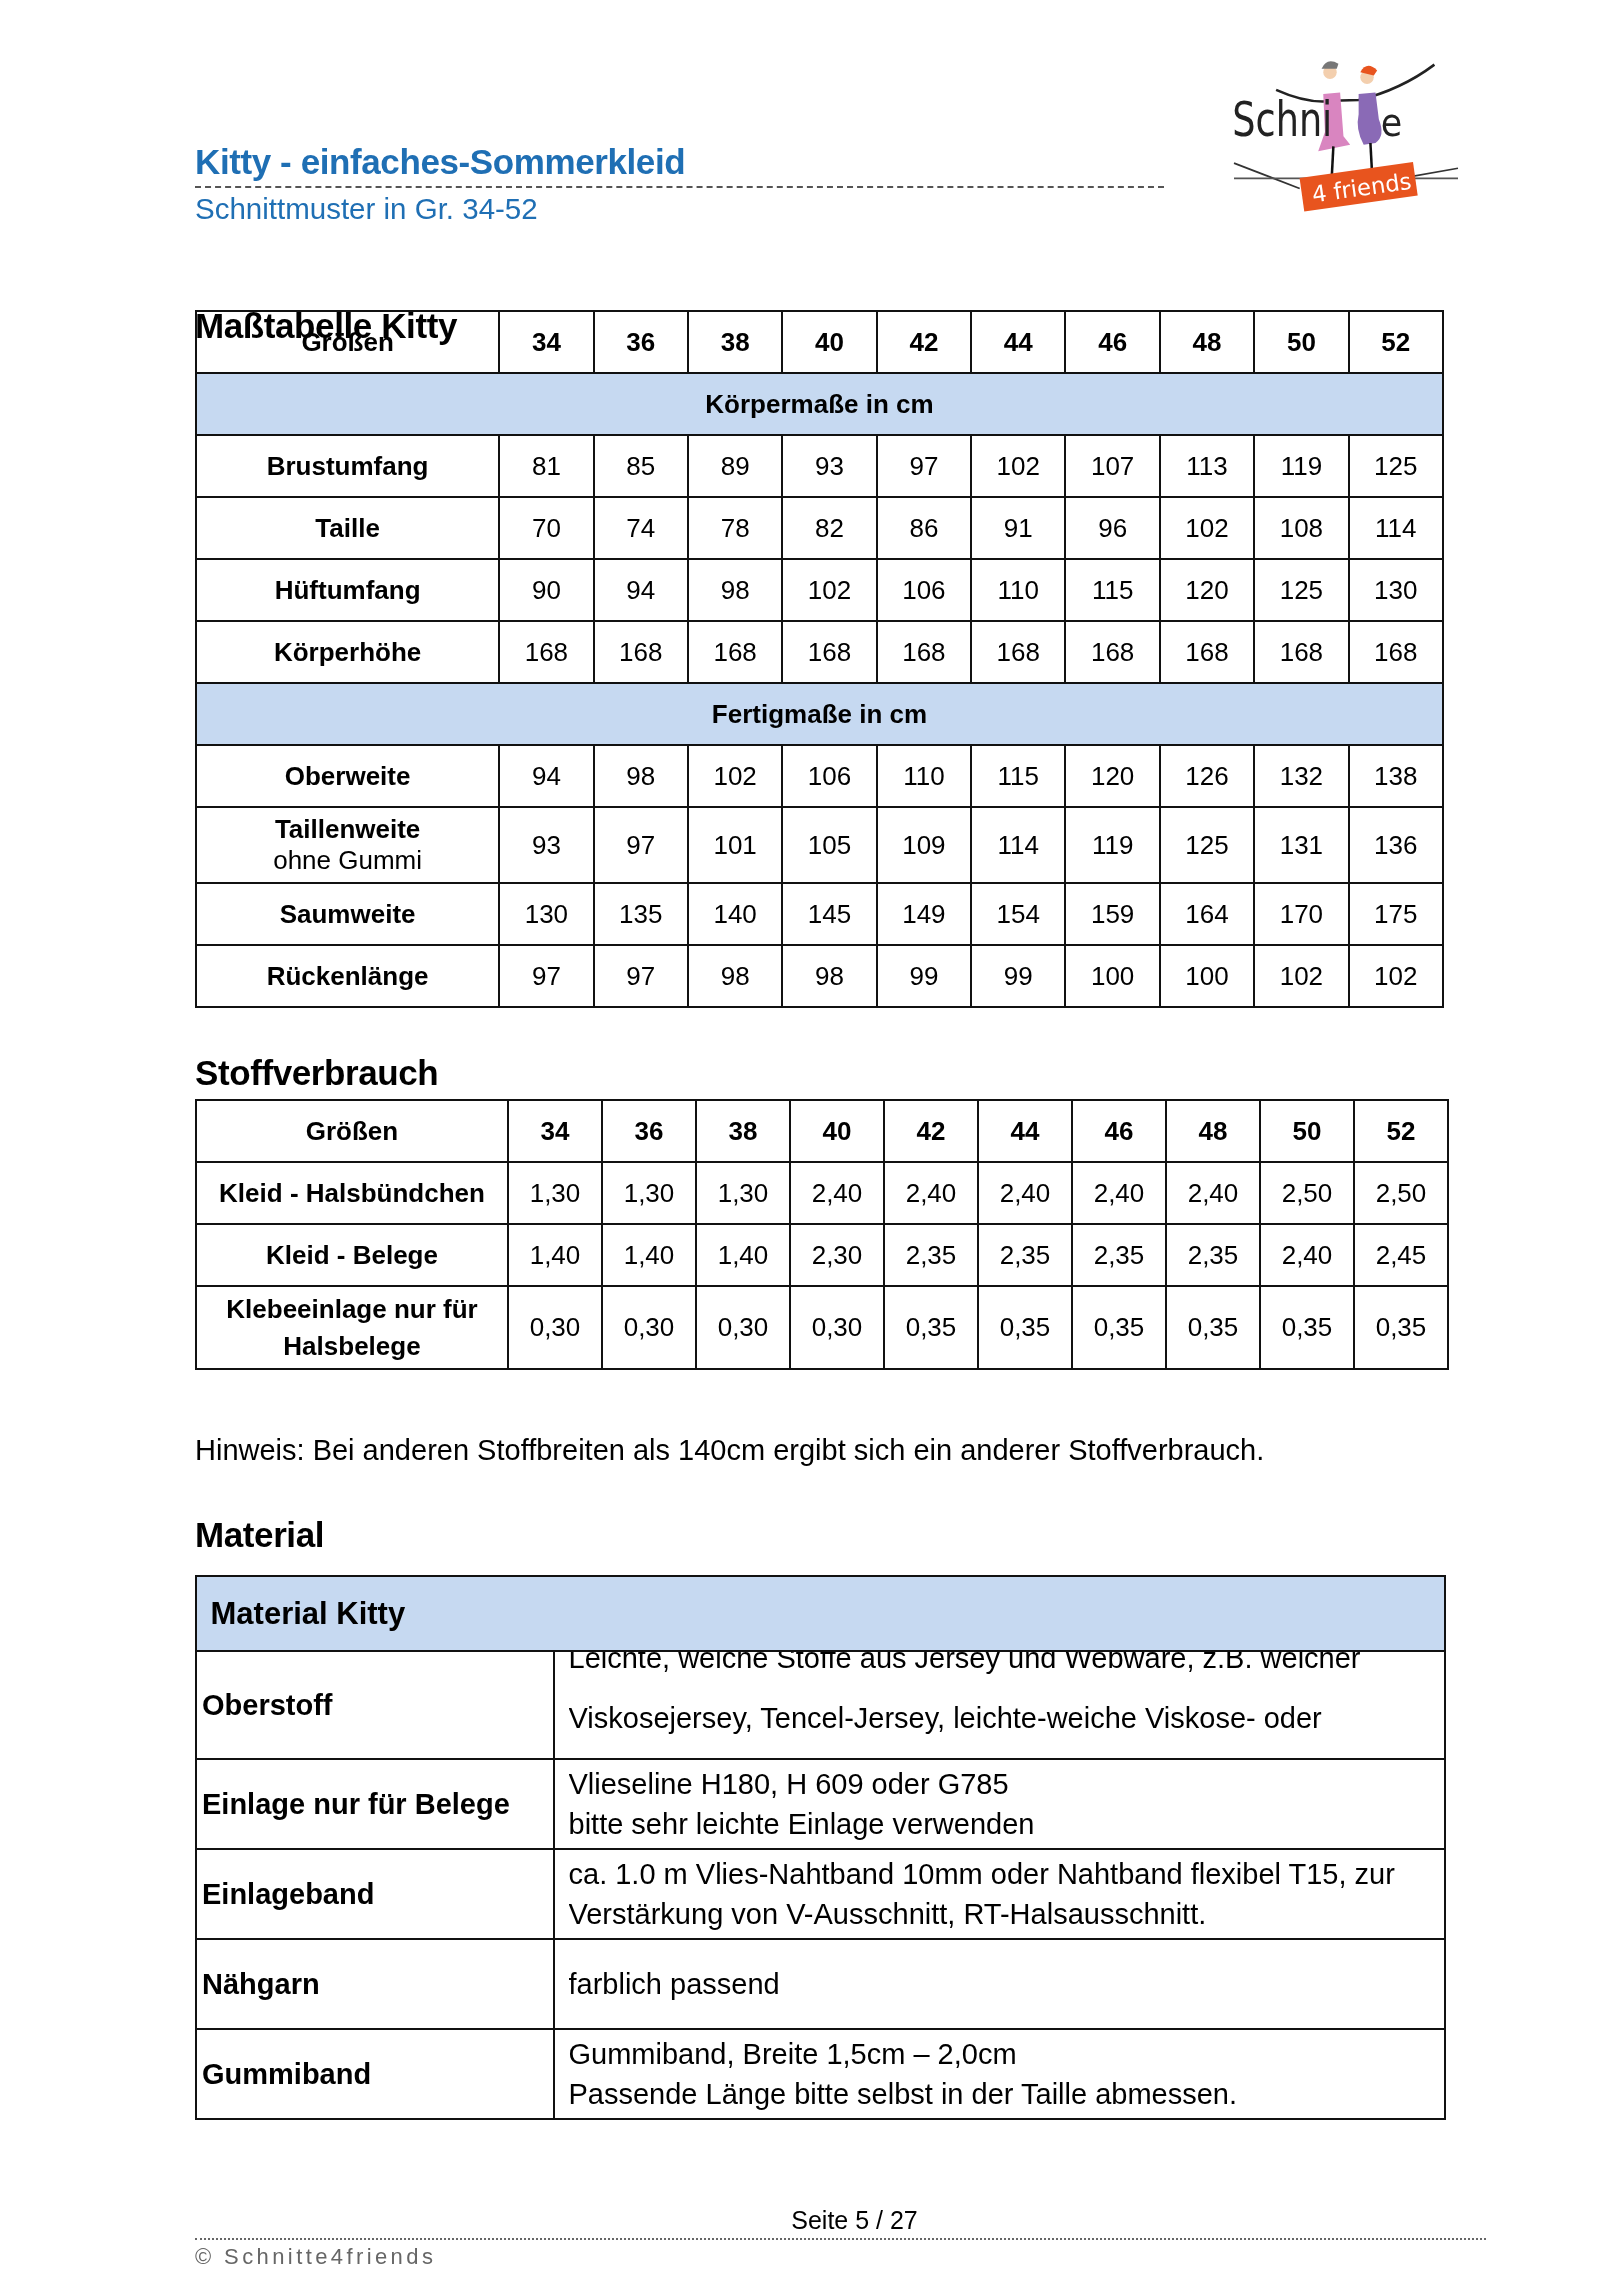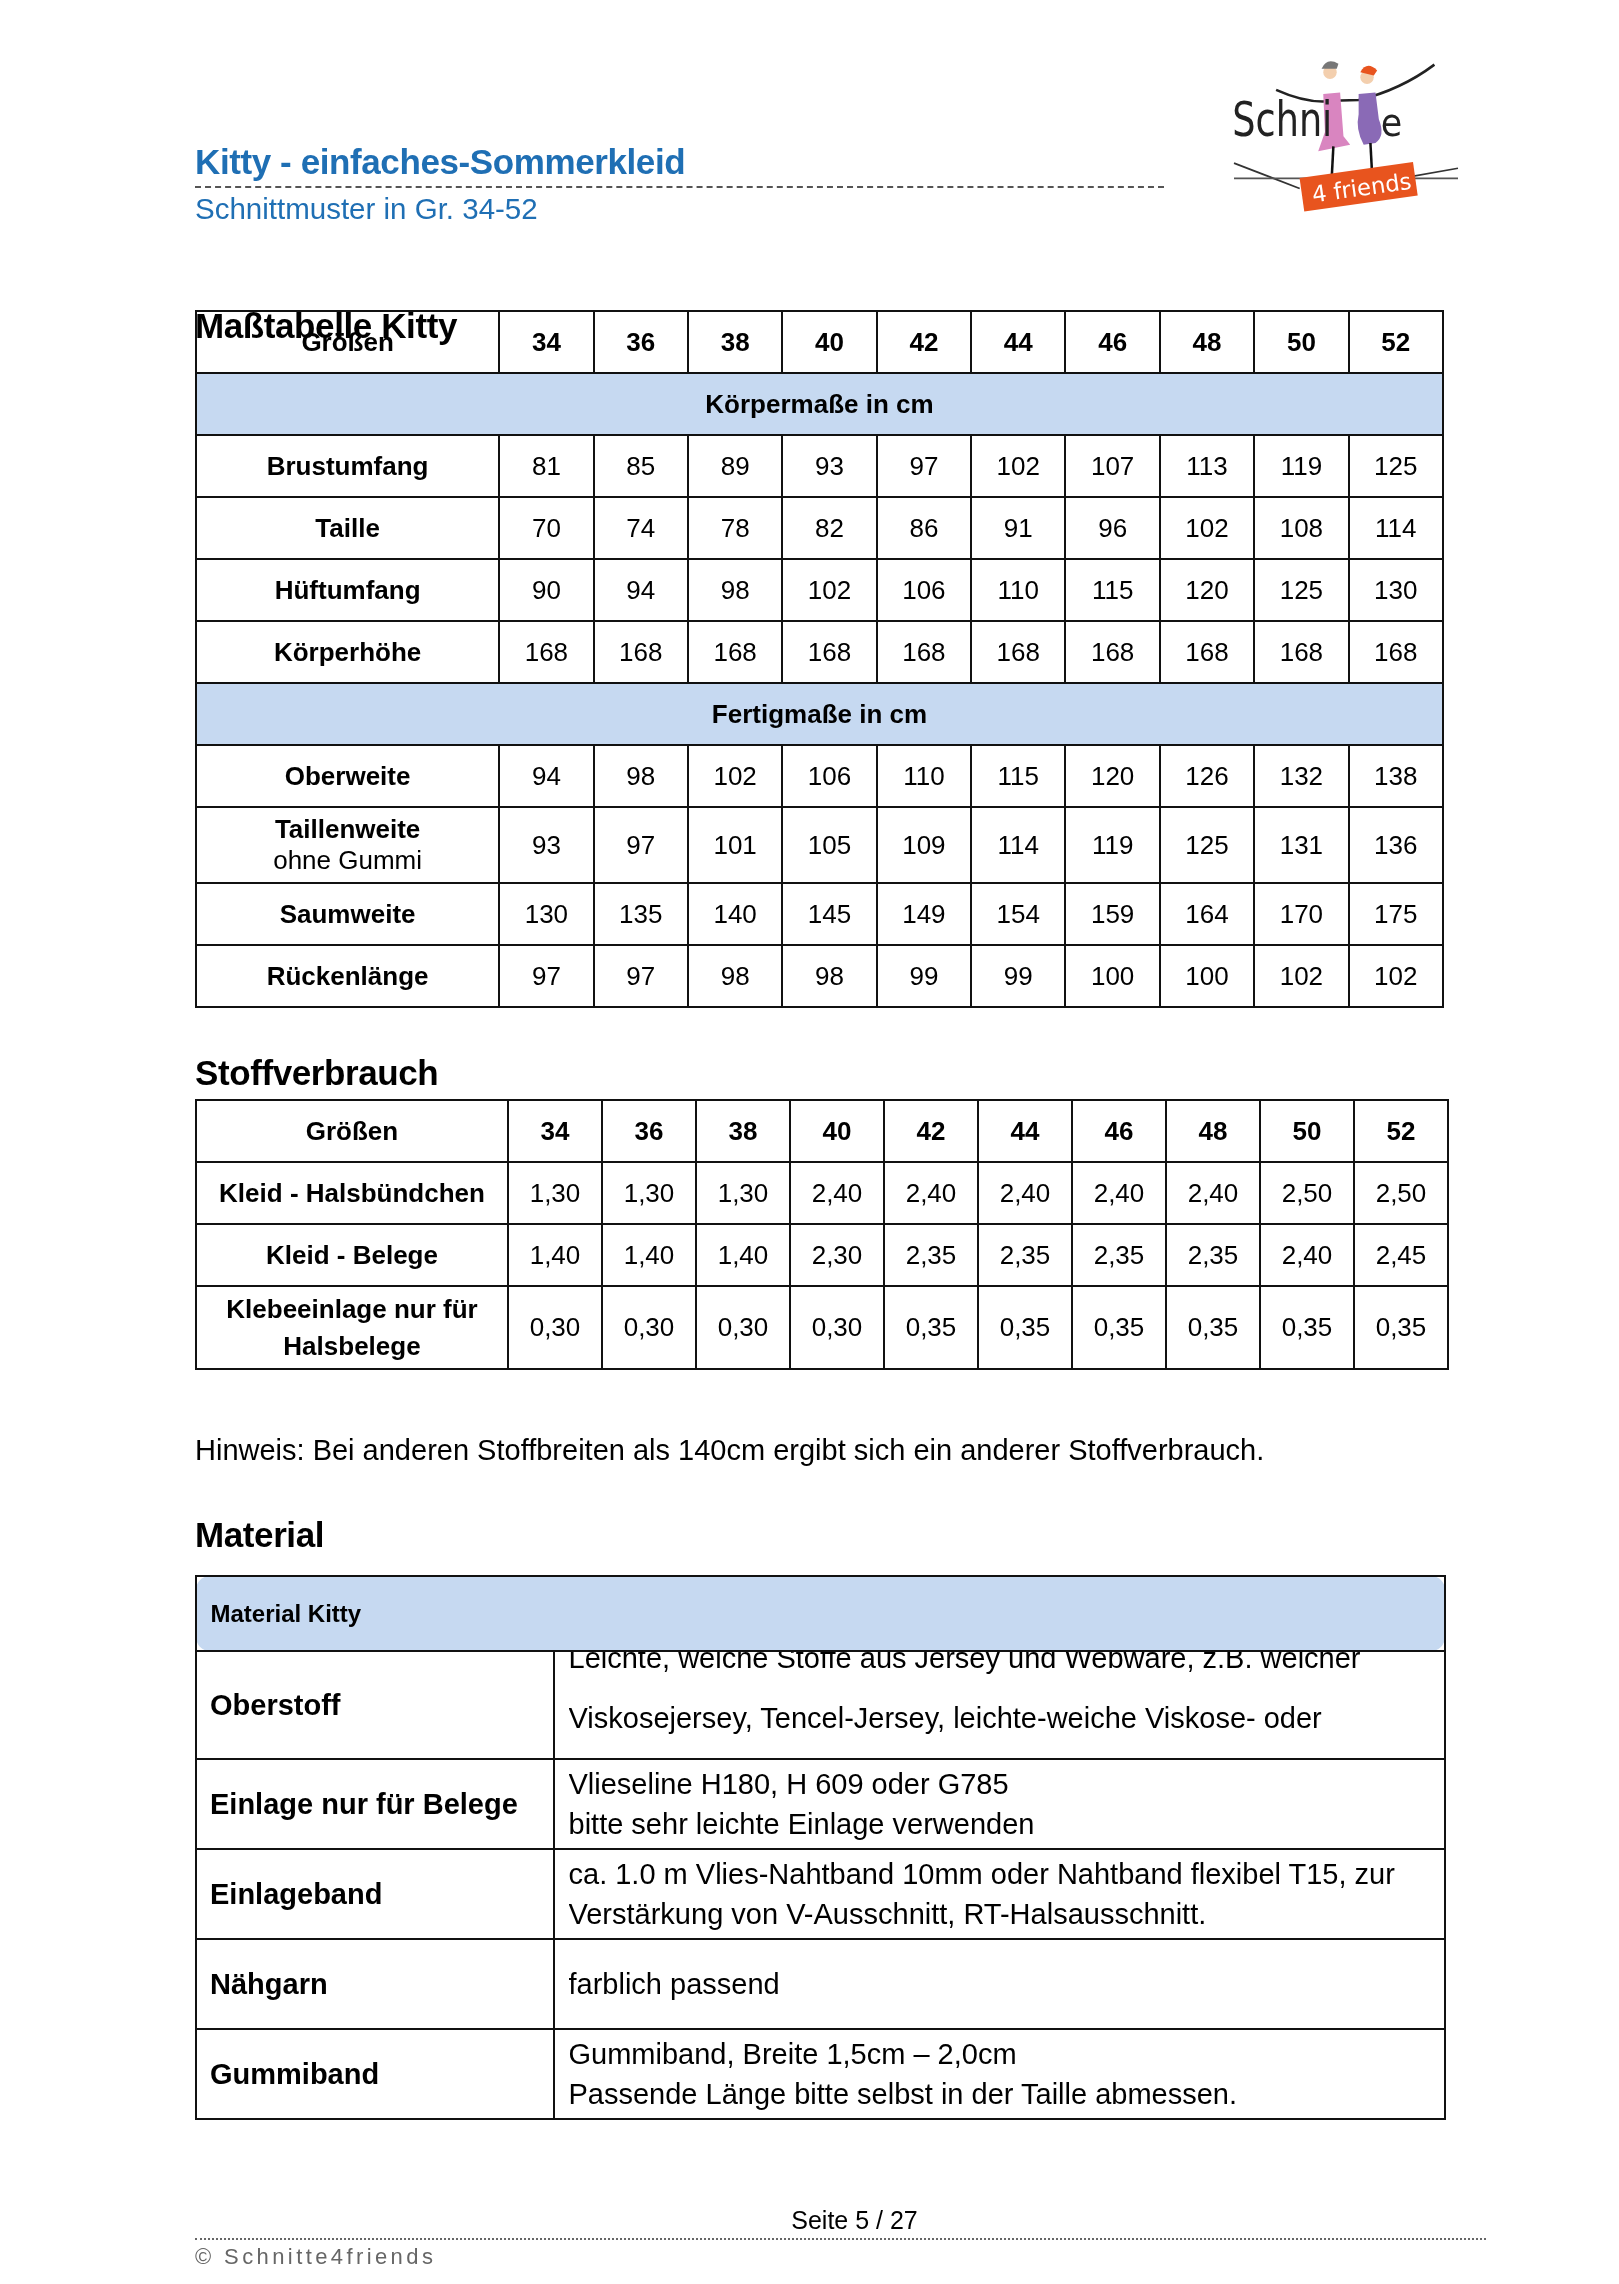--- a/index.html
+++ b/index.html
@@ -31,22 +31,22 @@
 
   #t2 { top: 1099px; }
   #t2 tr { height: 62px; }
   #t2 tr.tall { height: 83px; }
 
   .hint { left: 195px; top: 1434px; font-size: 29px; white-space: nowrap; }
 
   
   #t3 { top: 1575px; }
   #t3 td { text-align: left; font-size: 29px; }
-  #t3 tr.band td { font-size: 24px; padding-left: 13.5px; height: 73px; border-radius: 14px; }
-  #t3 td.mlbl { font-weight: bold; padding-left: 13px; }
+  #t3 tr.band td { font-size: 31px; padding-left: 13.5px; height: 73px; }
+  #t3 td.mlbl { font-weight: bold; padding-left: 5px; }
   #t3 td.mval { padding-left: 13.5px; line-height: 40px; }
   #t3 tr.mrow td { height: 88px; }
   .clip { height: 88px; overflow: hidden; display: flex; flex-direction: column; justify-content: center; }
   .clip.top { justify-content: flex-end; padding-top: 18px; gap: 20px; }
   .small { font-size: 26px; }
 
   
   .page-no { left: 0; width: 1709px; top: 2206px; text-align: center; font-size: 25px; }
   .footer-rule { left: 195px; top: 2238px; width: 1291px; border-top: 2.5px dotted #666; }
   .copyright { left: 195px; top: 2244px; font-size: 22px; color: #666; letter-spacing: 3.4px; white-space: nowrap; }

